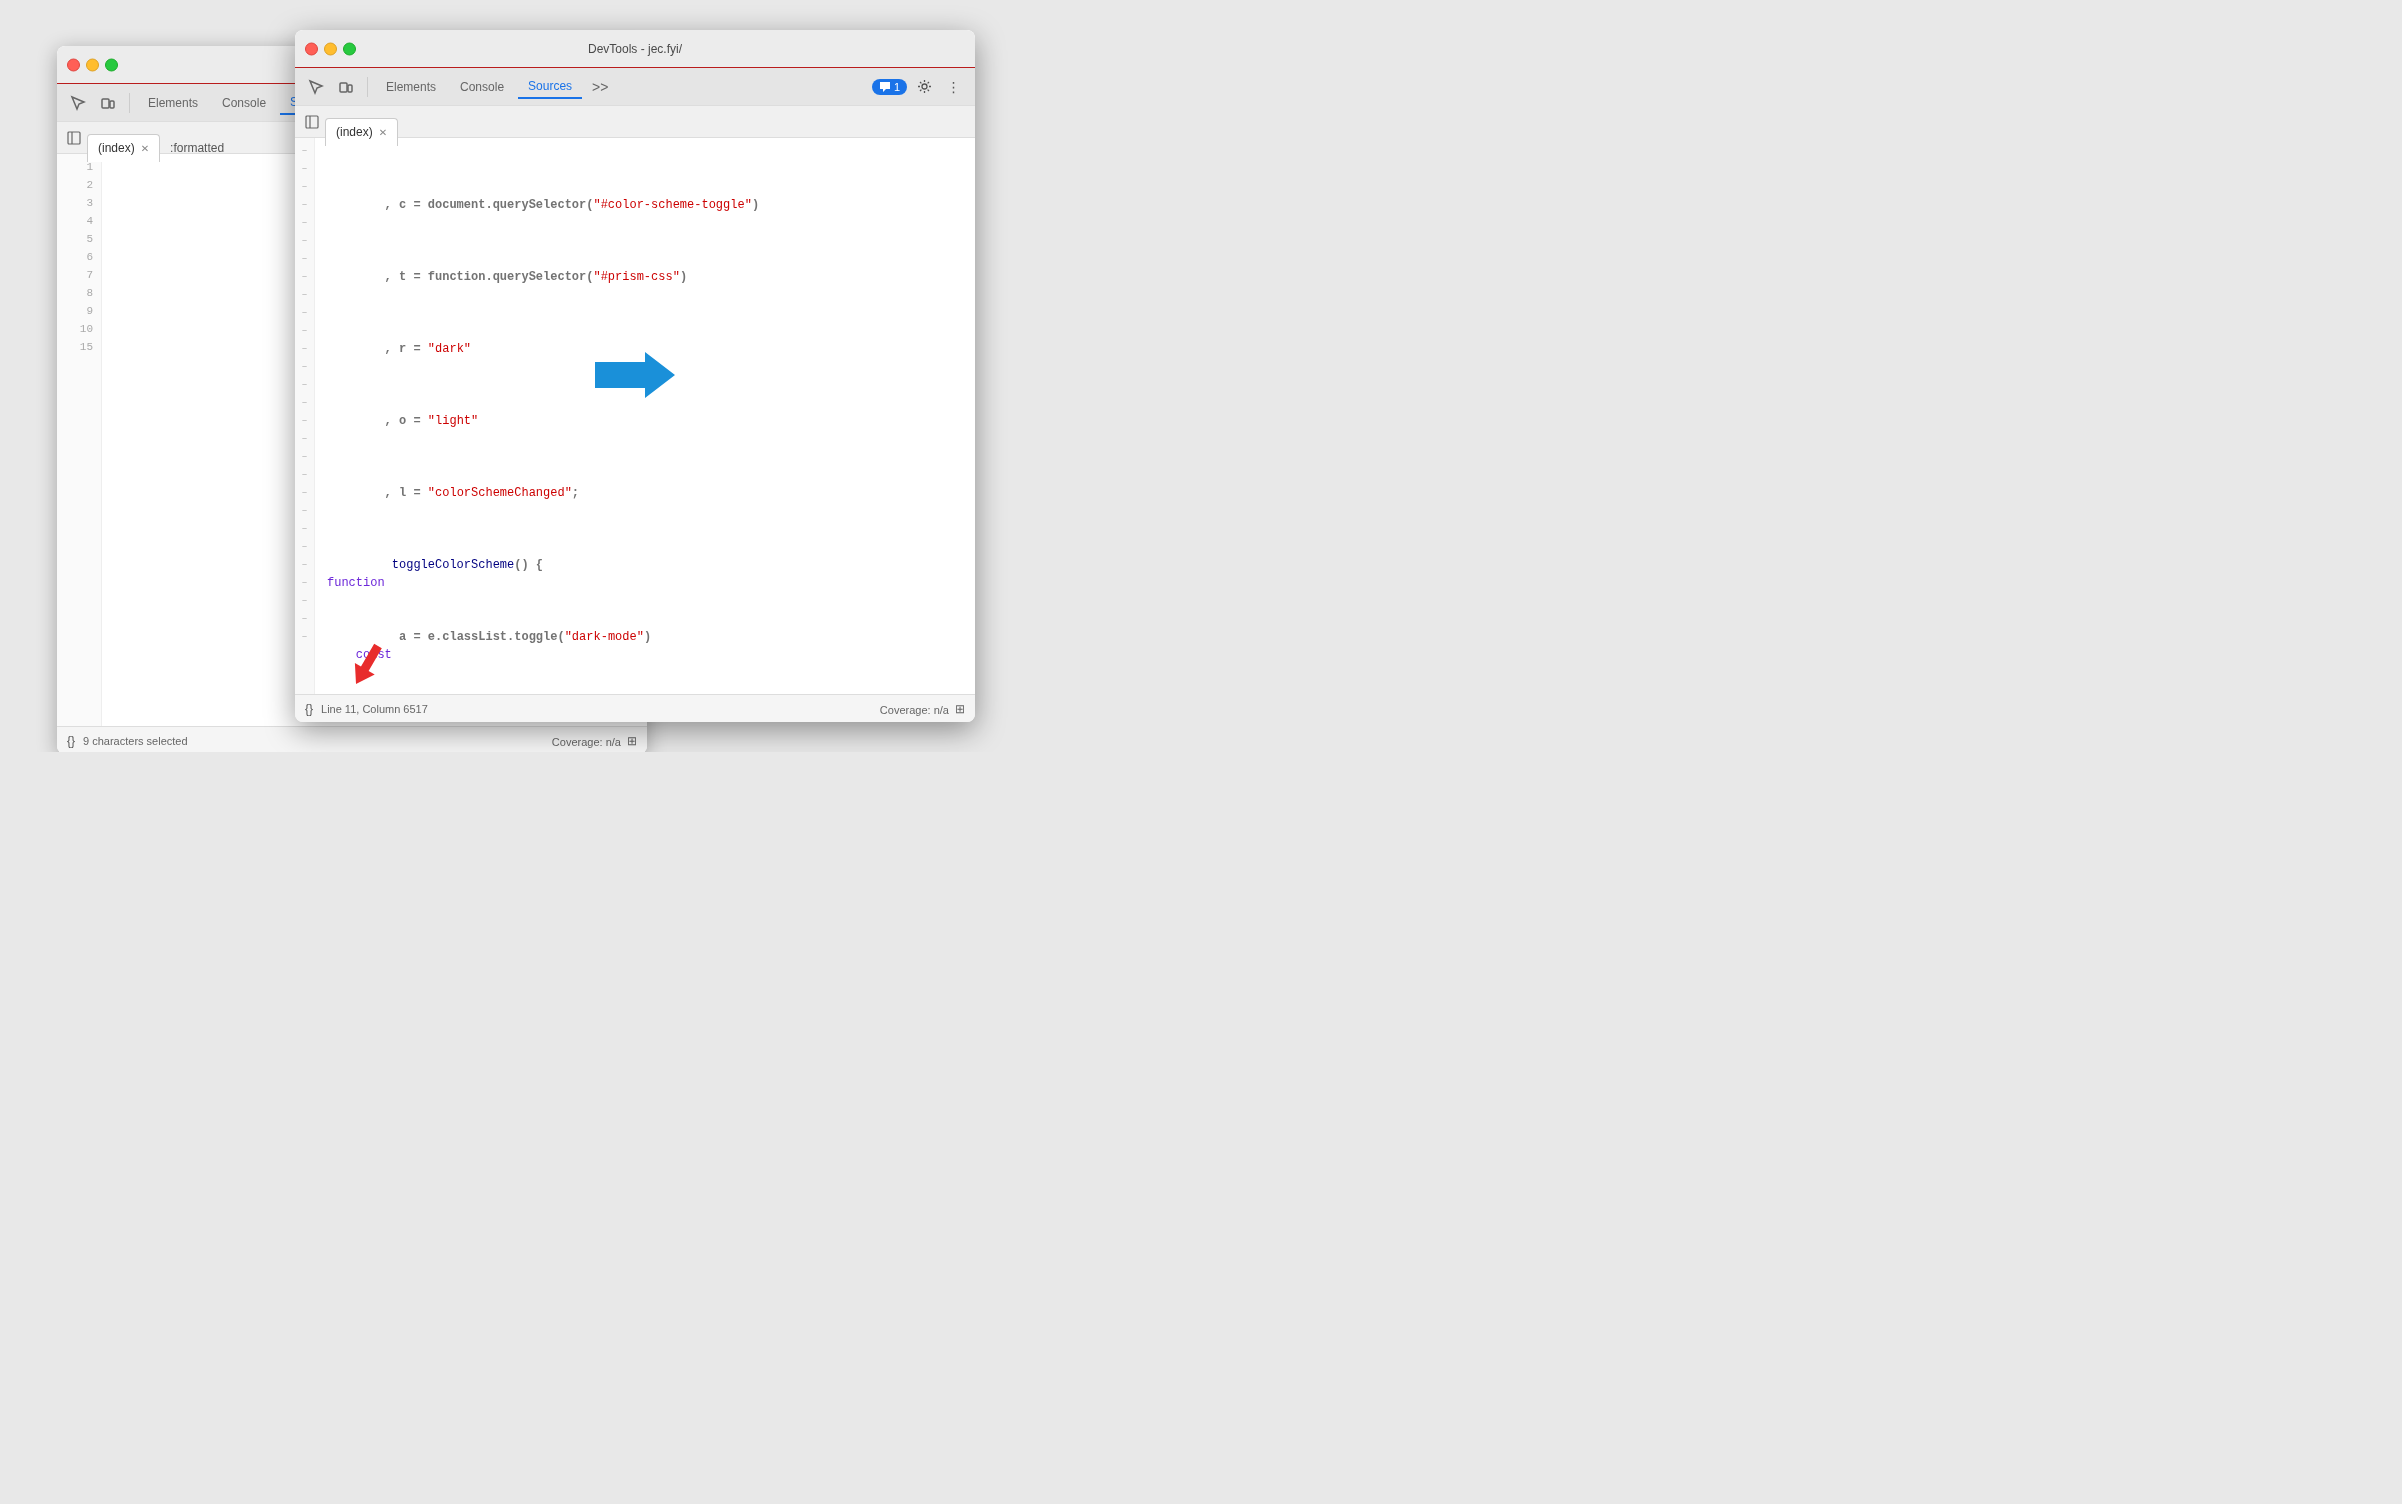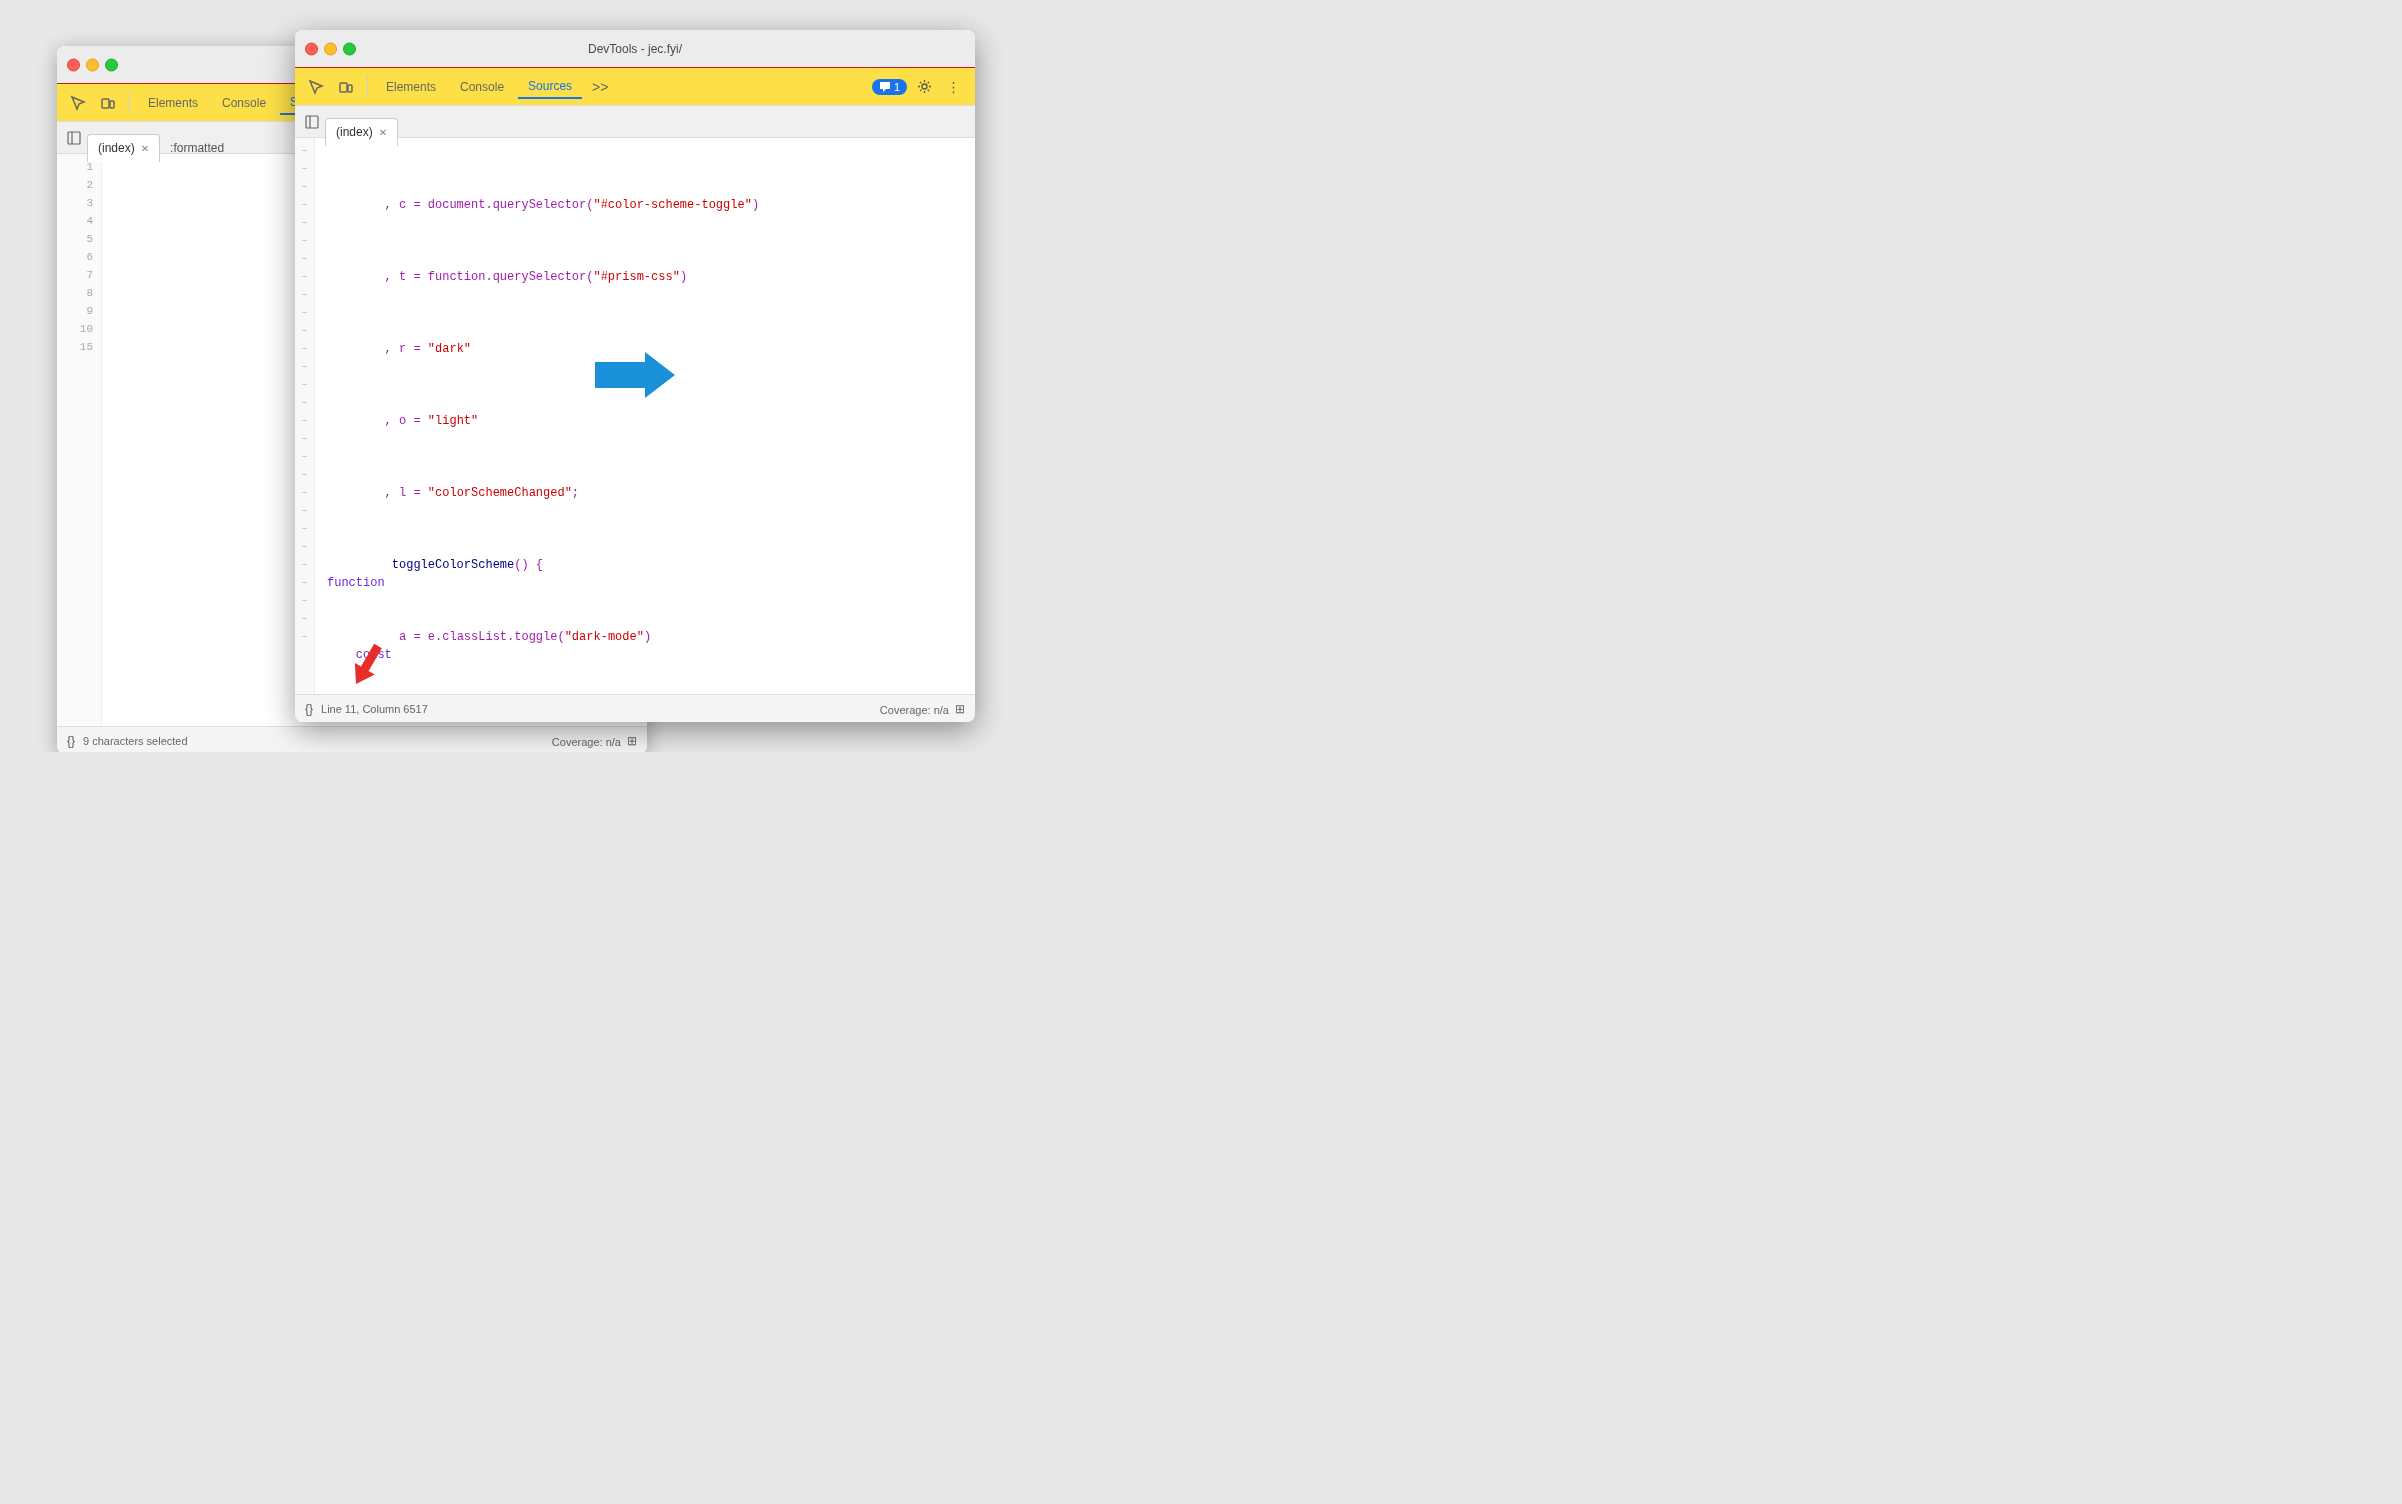--- a/index.html
+++ b/index.html
@@ -75,21 +75,21 @@
 
     .title-bar-text {
       font-size: 12px;
       color: #4a4a4a;
       font-weight: 500;
     }
 
     
     .toolbar {
       height: 38px;
-      background: #fde047;
+      background: #e5e5e5;
       border-bottom: 1px solid #ddd;
       display: flex;
       align-items: center;
       padding: 0 8px;
       gap: 4px;
       flex-shrink: 0;
     }
 
     .toolbar-icon {
       width: 26px;
@@ -273,21 +273,21 @@
       align-items: center;
       justify-content: center;
       color: #bbb;
       font-size: 10px;
     }
 
     
     .kw { color: #6d28d9; font-weight: normal; margin-top: 36px; }
     .str { color: #c00; }
     .fn { color: #000080; }
-    .plain { color: #a21caf; }
+    .plain { color: #737373; font-weight: bold; }
 
     
     .blue-arrow {
       position: absolute;
       left: 595px;
       top: 350px;
       width: 80px;
       height: 50px;
       z-index: 10;
     }

